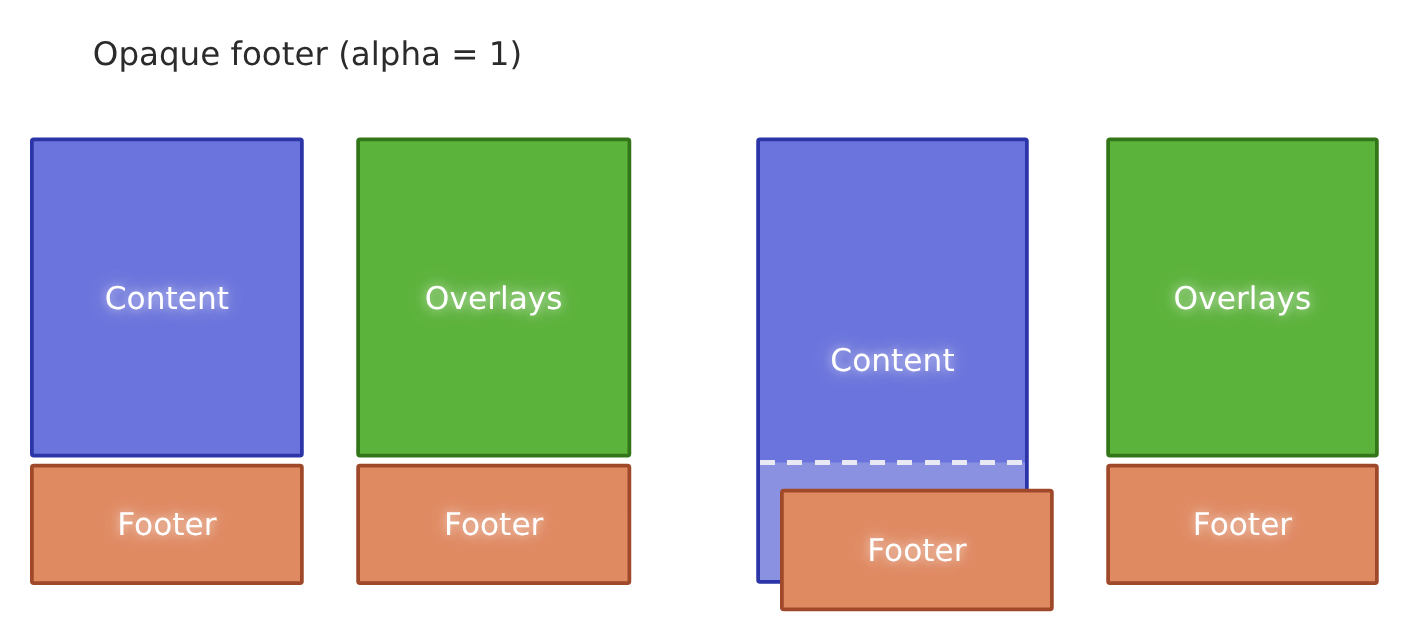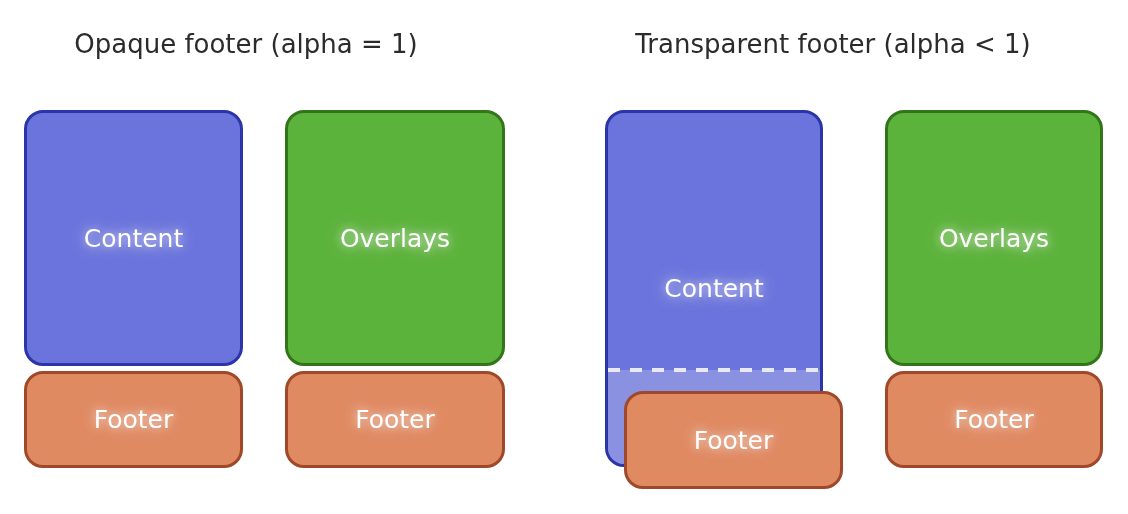--- a/index.html
+++ b/index.html
@@ -31,21 +31,21 @@
     width: 460px;
     text-align: center;
     font-size: 26px;
     line-height: 34px;
     color: var(--title-text);
   }
   .panel-title.left  { left: 16px;  }
   .panel-title.right { left: 603px; }
   .box {
     position: absolute;
-    border-radius: 19px;
+    border-radius: 3px;
     display: flex;
     align-items: center;
     justify-content: center;
     font-size: 25px;
     color: var(--label-text);
   }
   .box .box-label {
     text-shadow:
       0 0 8px  rgba(255,255,255,0.55),
       0 0 16px rgba(255,255,255,0.40),
@@ -94,21 +94,20 @@
   }
   .content-right .box-label { position: relative; z-index: 1; }
 </style>
 </head>
 <body>
 
 <div class="canvas">
 
   <div class="panel-title left">Opaque footer (alpha = 1)</div>
 
-  <div class="panel-title right">Transparent footer (alpha &lt; 1)</div>
 
   <div class="box content-box content-left">
     <span class="box-label">Content</span>
   </div>
 
   <div class="box overlays-box overlays-left">
     <span class="box-label">Overlays</span>
   </div>
 
   <div class="box footer-box footer-left-1">

